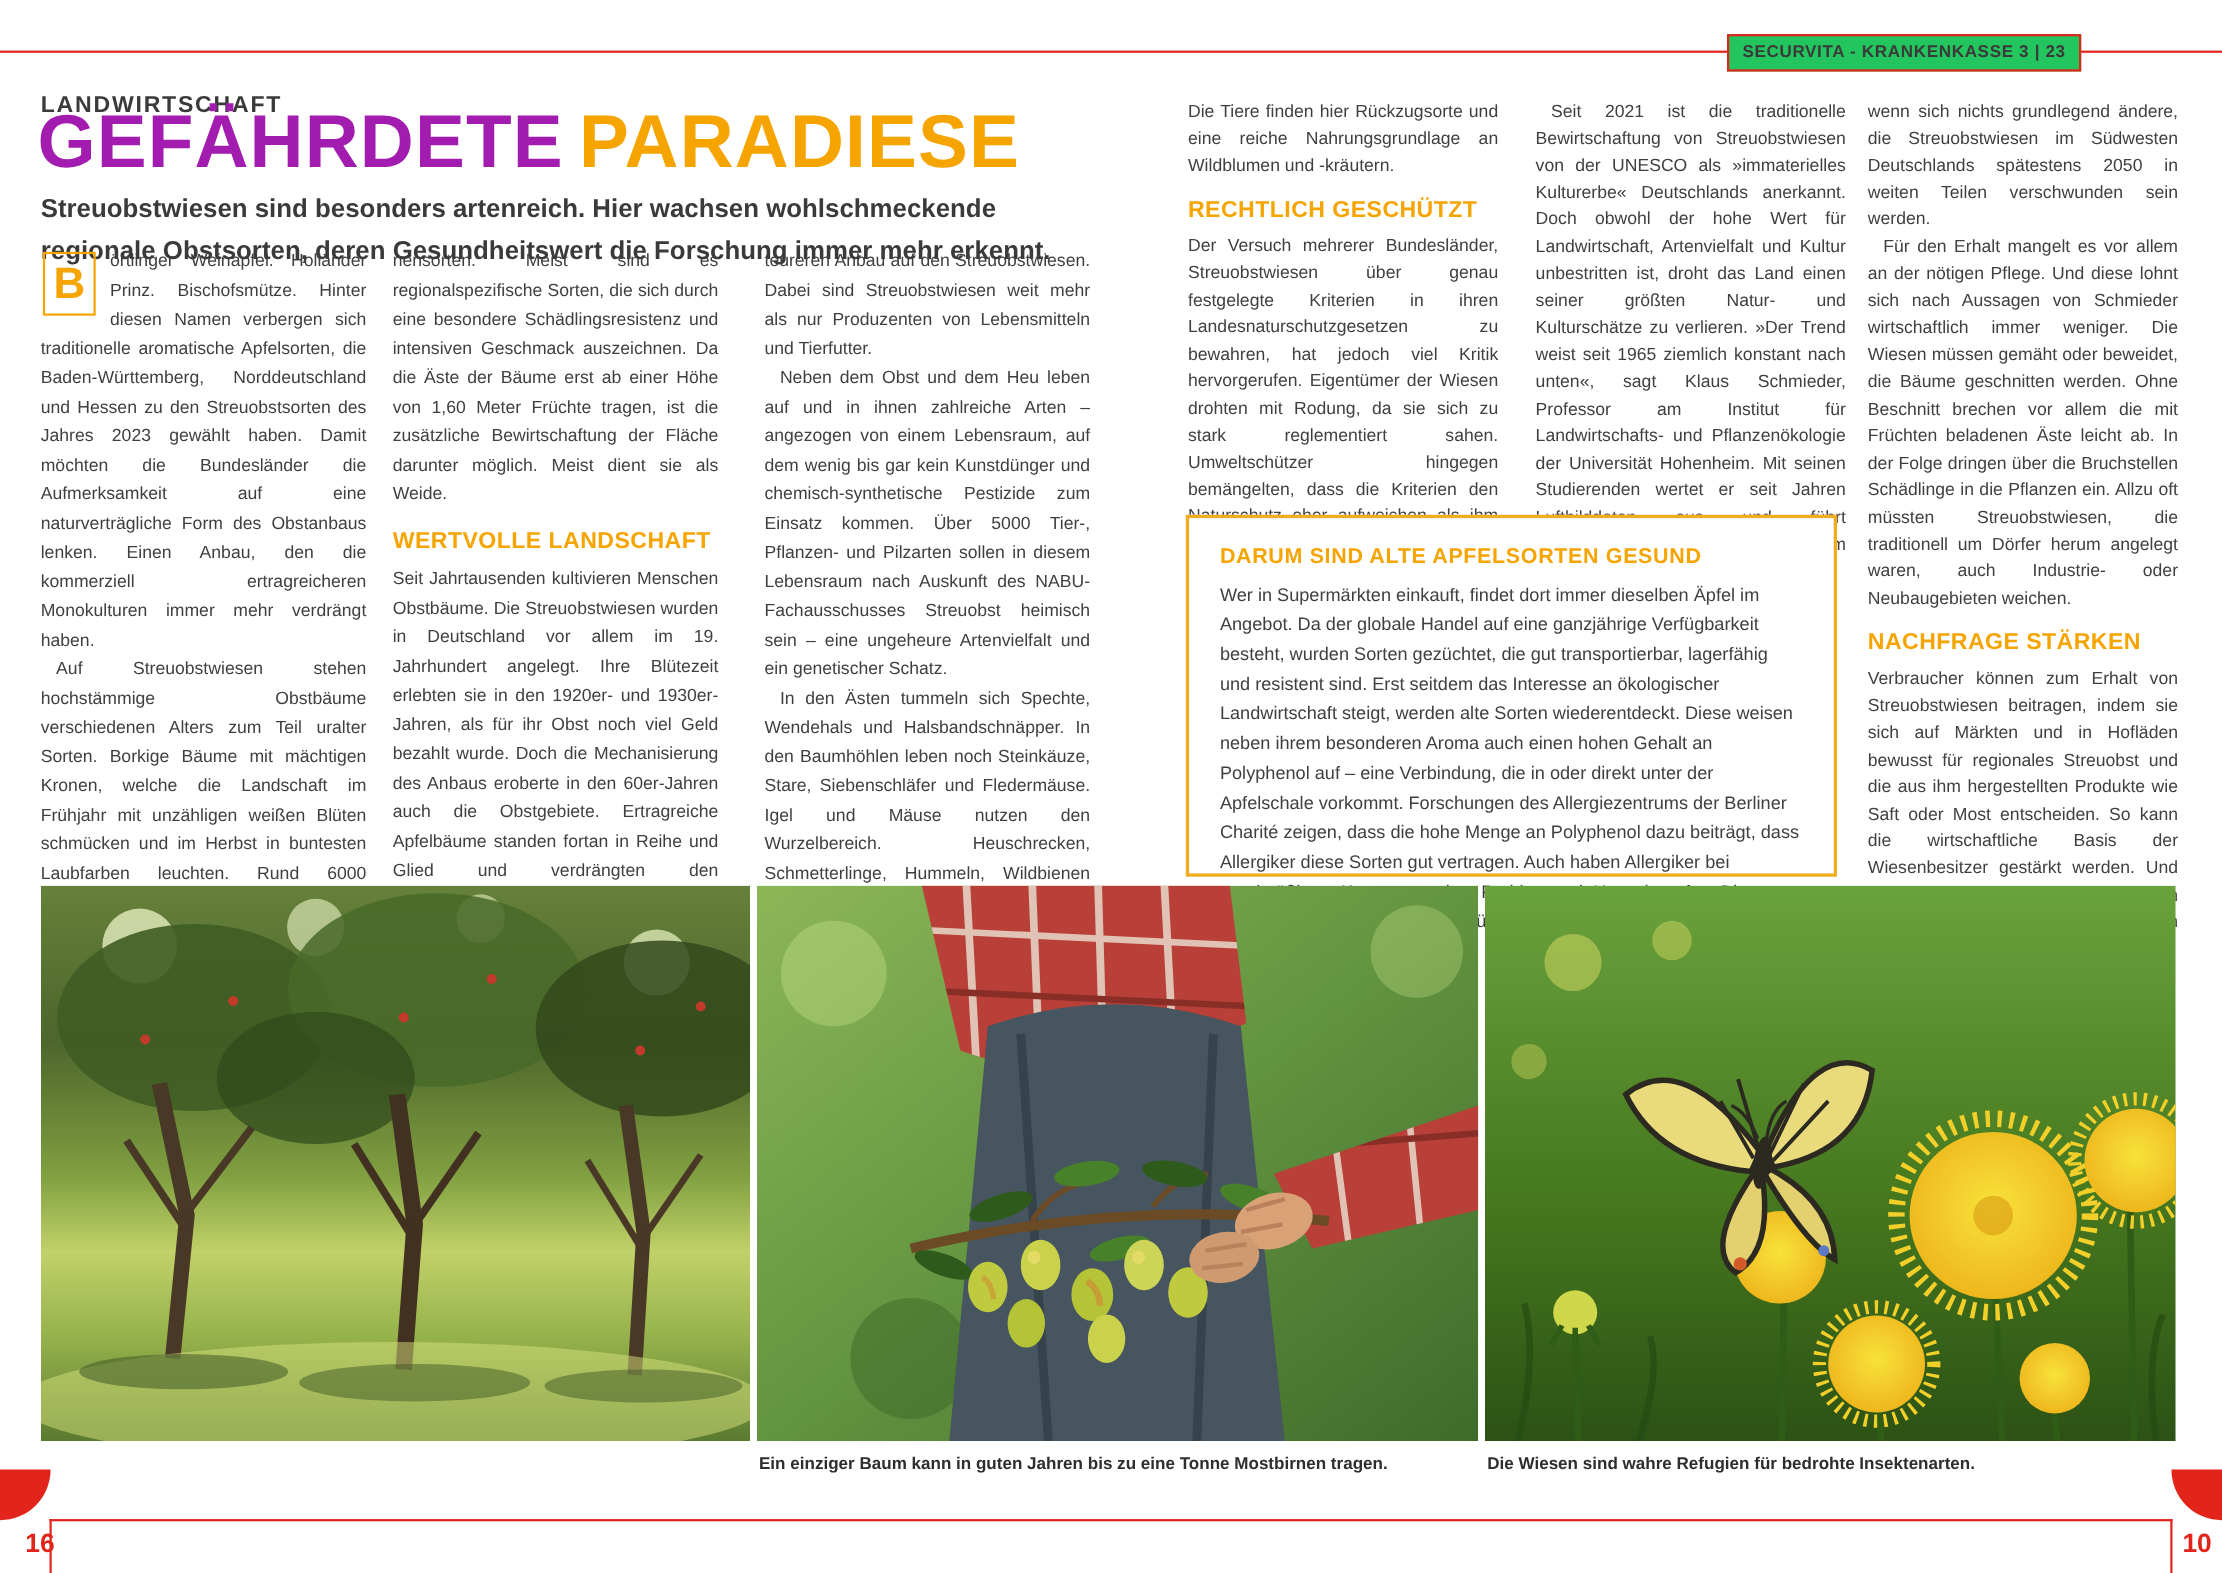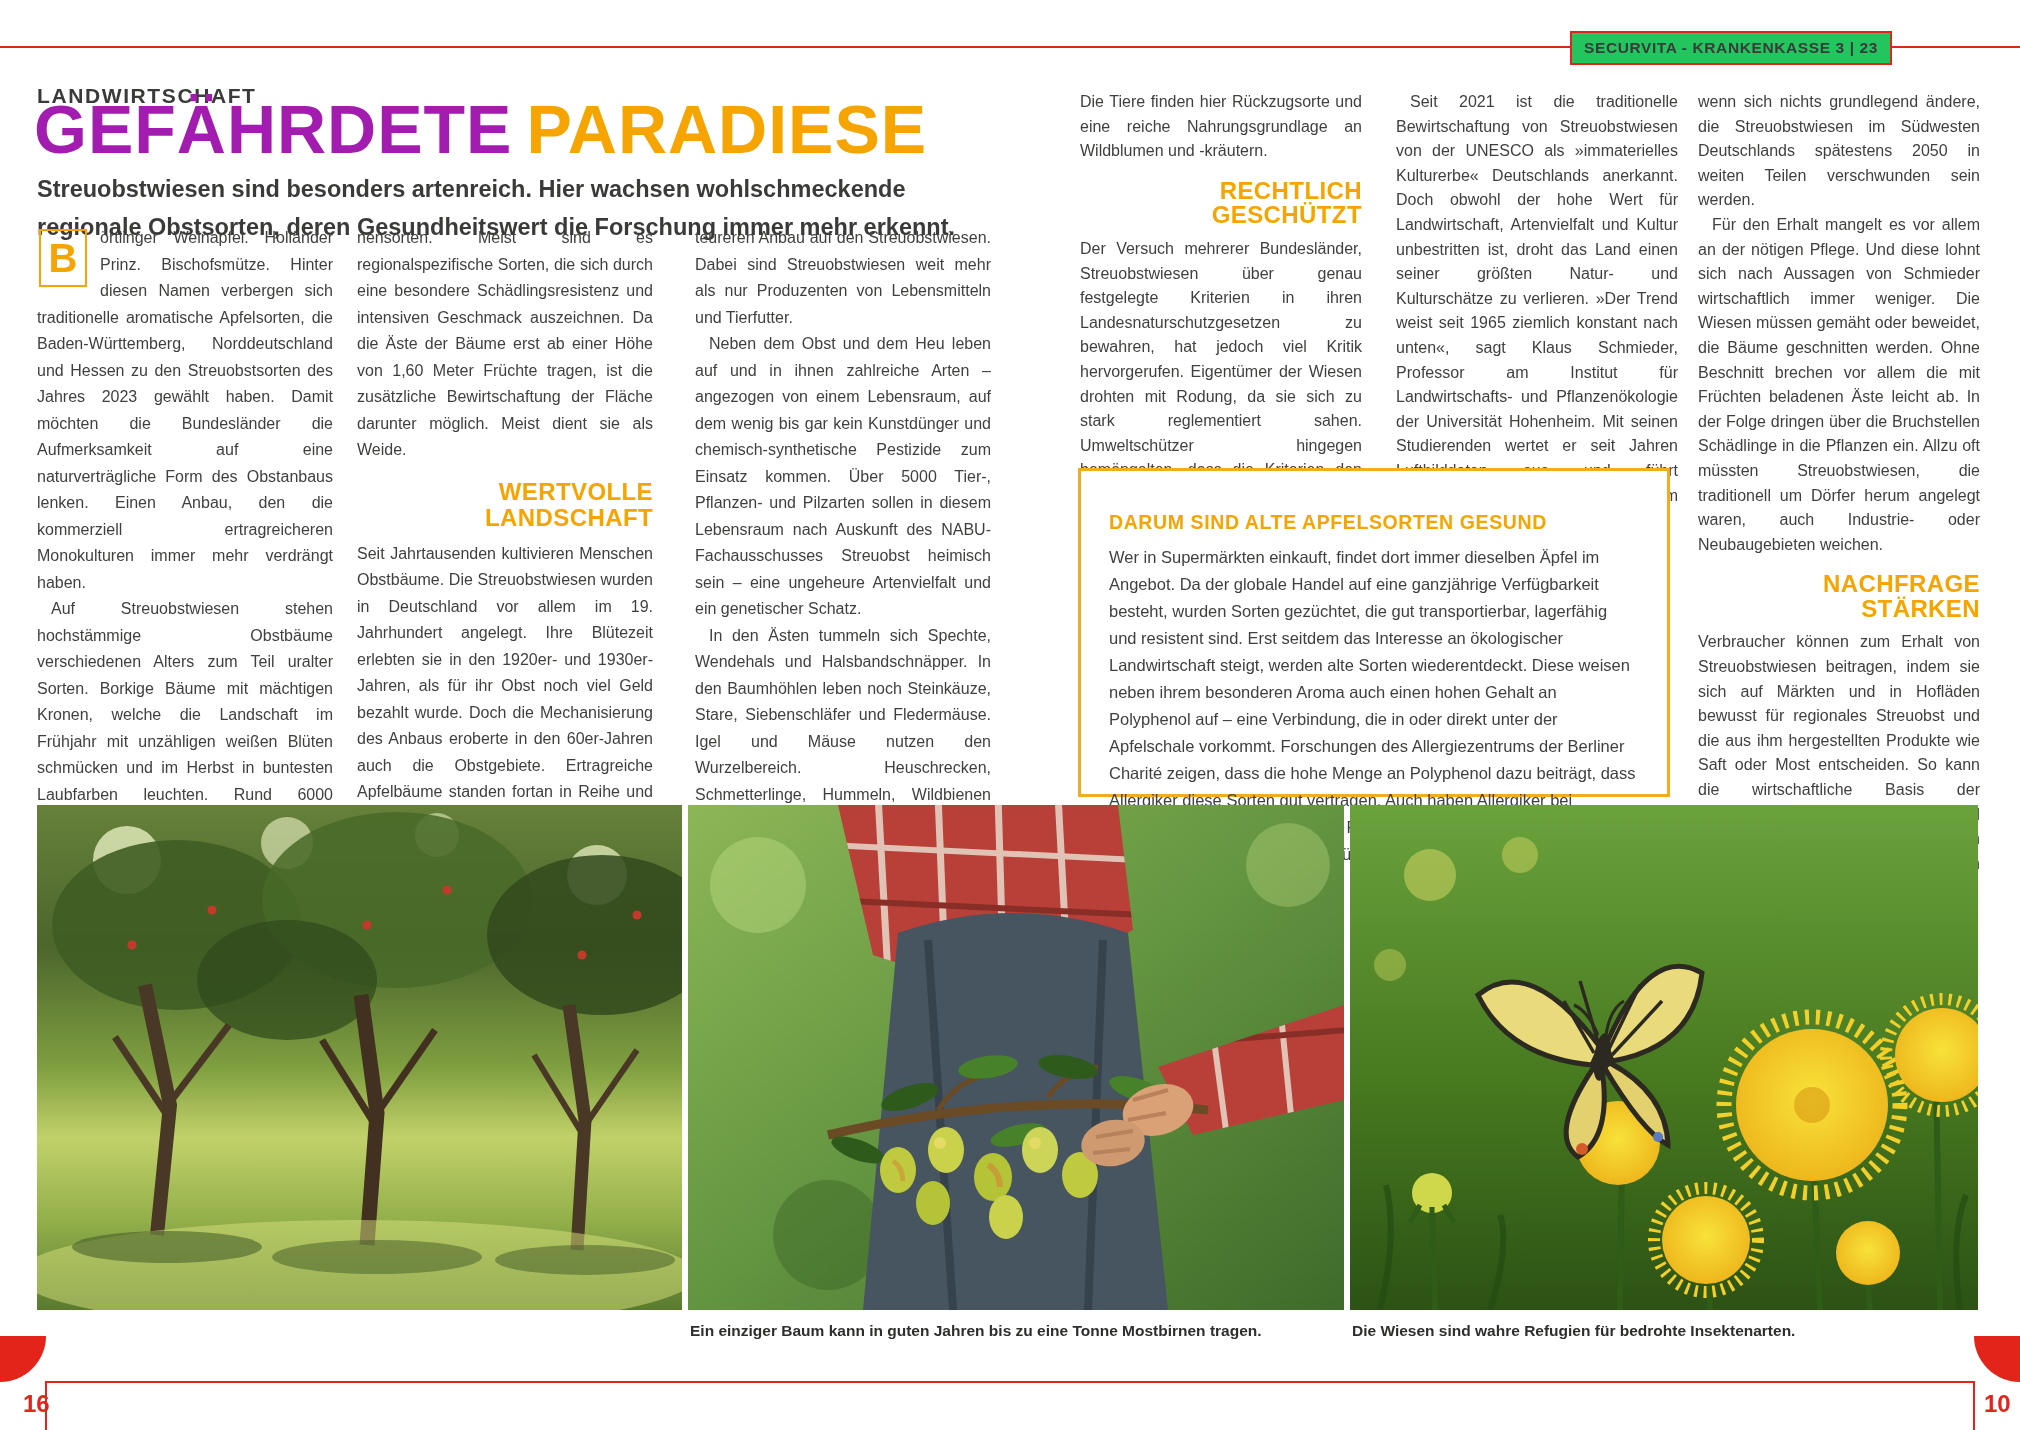--- a/index.html
+++ b/index.html
@@ -19,30 +19,30 @@
   .standfirst{position:absolute;left:37px;top:170px;width:950px;margin:0;
               font-size:23.5px;line-height:38px;font-weight:bold;color:#3a3a39;}
   
   .col{position:absolute;font-size:16px;line-height:26.5px;text-align:justify;color:#3f3f3e;}
   .col p{margin:0;}
   .indent{text-indent:14px;}
   .col-l{top:225px;width:296px;}
   .c1{left:37px;} .c2{left:357px;} .c3{left:695px;}
   .col-r{top:90px;width:282px;line-height:24.6px;}
   .cA{left:1080px;} .cB{left:1396px;} .cC{left:1698px;}
-  .section-head{color:#f5a400;font-weight:bold;font-size:24px;letter-spacing:.4px;
-                margin:15px 0 9px !important;text-align:right;}
+  .section-head{color:#f5a400;font-weight:bold;font-size:21px;letter-spacing:.4px;
+                margin:15px 0 9px !important;text-align:left;}
   .dropcap{float:left;width:44px;height:54px;border:2.5px solid #f5a400;color:#f5a400;
            font-size:40px;font-weight:bold;text-align:center;line-height:54px;
            margin:4px 13px 2px 2px;}
   .end-marker{color:#f5a400;font-weight:bold;margin-left:7px;}
   
   .infobox{position:absolute;left:1078px;top:468px;width:592px;height:329px;
            border:3px solid #f0ad1f;box-sizing:border-box;background:#fff;padding:24px 28px;}
-  .infobox h2{margin:16px 0 10px 0;font-size:19.5px;letter-spacing:.6px;color:#f5a400;}
+  .infobox h2{margin:0 0 10px 0;font-size:19.5px;letter-spacing:.6px;color:#f5a400;}
   .infobox p{margin:0;font-size:16.5px;line-height:27px;color:#3f3f3e;}
   
   .photo{position:absolute;top:805px;height:505px;overflow:hidden;}
   .photo svg{display:block;width:100%;height:100%;}
   .ph1{left:37px;width:645px;}
   .ph2{left:688px;width:656px;}
   .ph3{left:1350px;width:628px;}
   .caption{position:absolute;top:1322px;font-size:15.5px;font-weight:bold;color:#2e2e2d;white-space:nowrap;}
   .cap1{left:37px;} .cap2{left:690px;} .cap3{left:1352px;}
   

